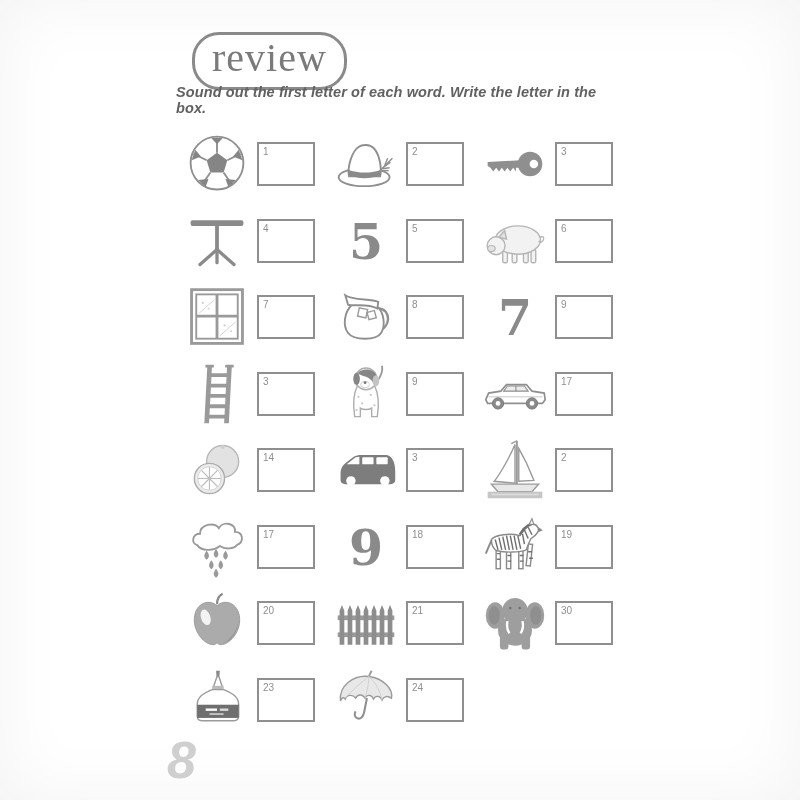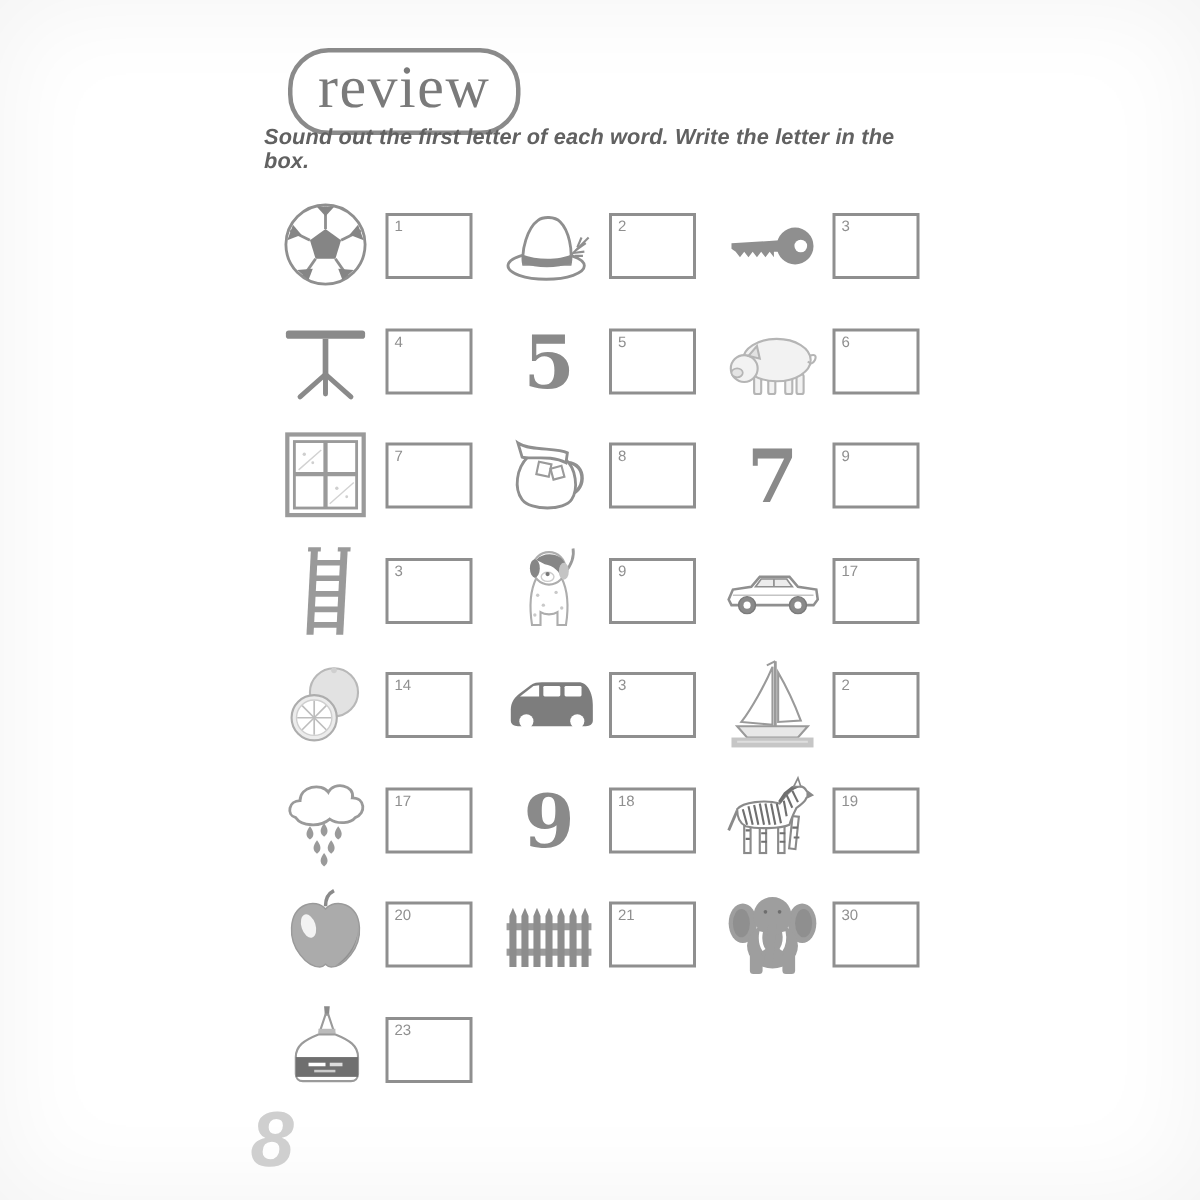--- a/index.html
+++ b/index.html
@@ -458,15 +458,32 @@
           <rect x="14" y="40" width="44" height="14" fill="#6f6f6f"></rect>
           <rect x="23" y="44" width="12" height="2.5" fill="#ffffff"></rect>
           <rect x="38" y="44" width="9" height="2.5" fill="#dddddd"></rect>
           <rect x="27" y="49" width="15" height="1.8" fill="#cccccc"></rect>
         </svg>
       </span>
       <div class="box">
         <span class="box-num">23</span>
       </div>
     </div>
+    <div class="cell">
+      <span class="icon">
+        <svg viewBox="0 0 70 70">
+          <path d="M8,36 C6,20 22,8 38,10 C54,12 64,24 62,33 C58,30 54,31 52,35 C50,30 45,30 43,34 C41,29 36,29 34,33 C31,28 26,29 24,33 C21,29 15,29 13,34 C11,31 9,33 8,36 Z" fill="#e8e8e8" stroke="#9a9a9a" stroke-width="1.5"></path>
+          <line x1="38" y1="10" x2="41" y2="4" stroke="#9a9a9a" stroke-width="2"></line>
+          <g stroke="#cfcfcf" stroke-width="1" fill="none">
+            <path d="M38,10 C30,16 20,25 13,33"></path>
+            <path d="M38,10 C38,18 36,26 34,33"></path>
+            <path d="M38,10 C46,17 50,26 52,35"></path>
+          </g>
+          <path d="M36,33 L33,48 C32,53 29,55.5 26,54.5 C23,53.5 22,50 24,47" stroke="#8f8f8f" stroke-width="2.2" fill="none"></path>
+        </svg>
+      </span>
+      <div class="box">
+        <span class="box-num">24</span>
+      </div>
+    </div>
   </div>
 
 <div class="page-number">8</div>
 
 </body></html>

